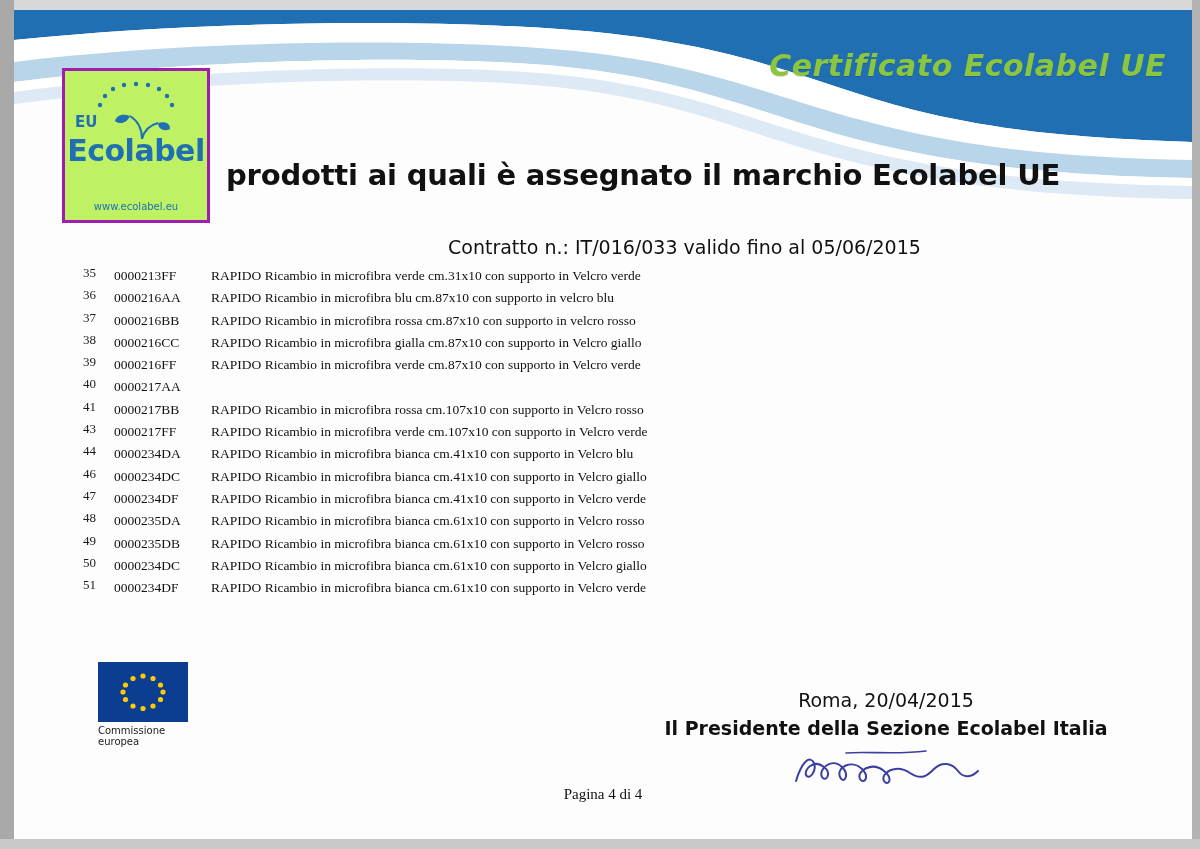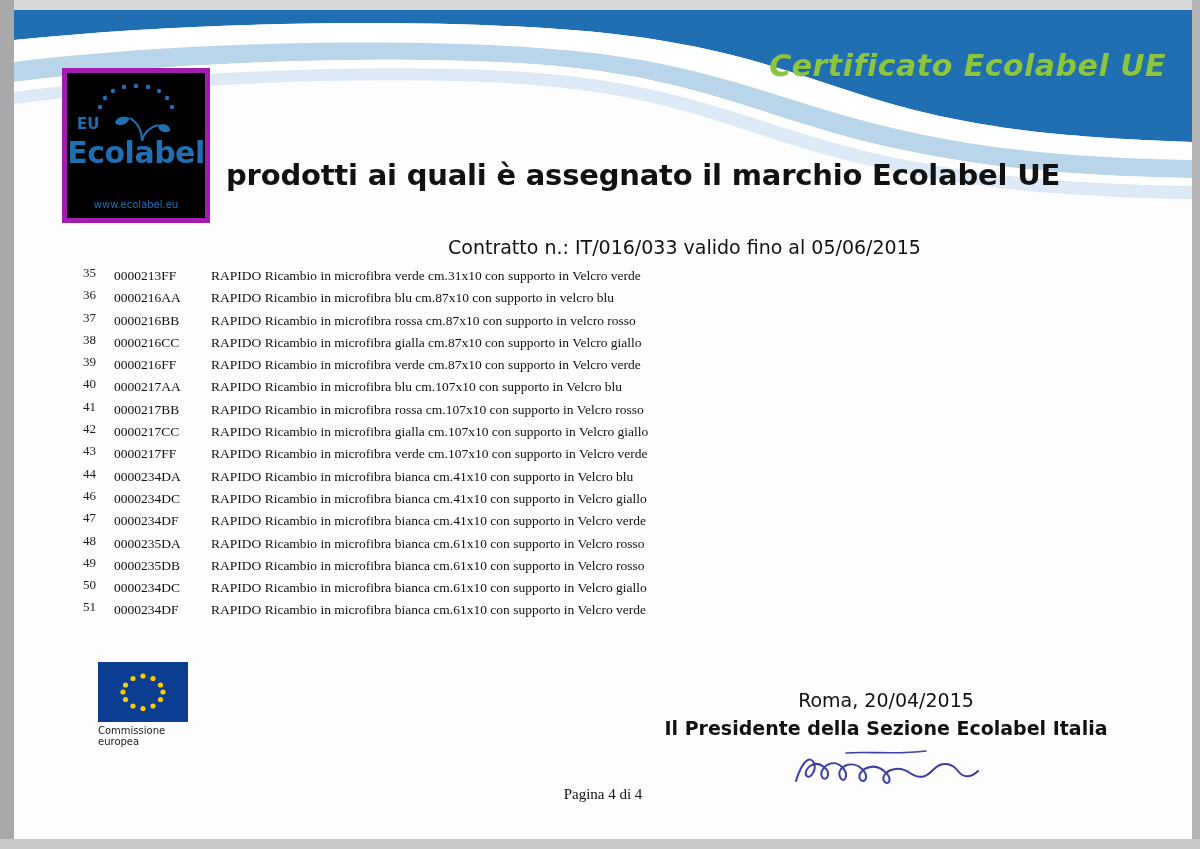--- a/index.html
+++ b/index.html
@@ -61,22 +61,22 @@
     color: #8cc63f;
     letter-spacing: 0.5px;
     text-shadow: 0 1px 0 rgba(0,0,0,0.15);
   }
 
   
   .logo-box {
     position: absolute;
     left: 48px; top: 58px;
     width: 148px; height: 155px;
-    border: 5px solid #a21caf;
-    background: #000000;
+    border: 3px solid #a21caf;
+    background: #bef264;
     box-sizing: border-box;
     text-align: center;
   }
   .logo-eu {
     position: absolute;
     left: 10px; top: 42px;
     font-family: "DejaVu Sans", sans-serif;
     font-weight: bold;
     font-size: 15px;
     color: #1f6fb2;
@@ -310,31 +310,25 @@
           <div class="c-desc">RAPIDO Ricambio in microfibra gialla cm.87x10 con supporto in Velcro giallo</div>
         </div>
         <div class="row">
           <div class="c-num">39</div>
           <div class="c-code">0000216FF</div>
           <div class="c-desc">RAPIDO Ricambio in microfibra verde cm.87x10 con supporto in Velcro verde</div>
         </div>
         <div class="row">
           <div class="c-num">40</div>
           <div class="c-code">0000217AA</div>
-          <div class="c-desc">RAPIDO Ricambio in microfibra blu cm.107x10 con supporto in Velcro blu</div>
         </div>
         <div class="row">
           <div class="c-num">41</div>
           <div class="c-code">0000217BB</div>
           <div class="c-desc">RAPIDO Ricambio in microfibra rossa cm.107x10 con supporto in Velcro rosso</div>
-        </div>
-        <div class="row">
-          <div class="c-num">42</div>
-          <div class="c-code">0000217CC</div>
-          <div class="c-desc">RAPIDO Ricambio in microfibra gialla cm.107x10 con supporto in Velcro giallo</div>
         </div>
         <div class="row">
           <div class="c-num">43</div>
           <div class="c-code">0000217FF</div>
           <div class="c-desc">RAPIDO Ricambio in microfibra verde cm.107x10 con supporto in Velcro verde</div>
         </div>
         <div class="row">
           <div class="c-num">44</div>
           <div class="c-code">0000234DA</div>
           <div class="c-desc">RAPIDO Ricambio in microfibra bianca cm.41x10 con supporto in Velcro blu</div>

